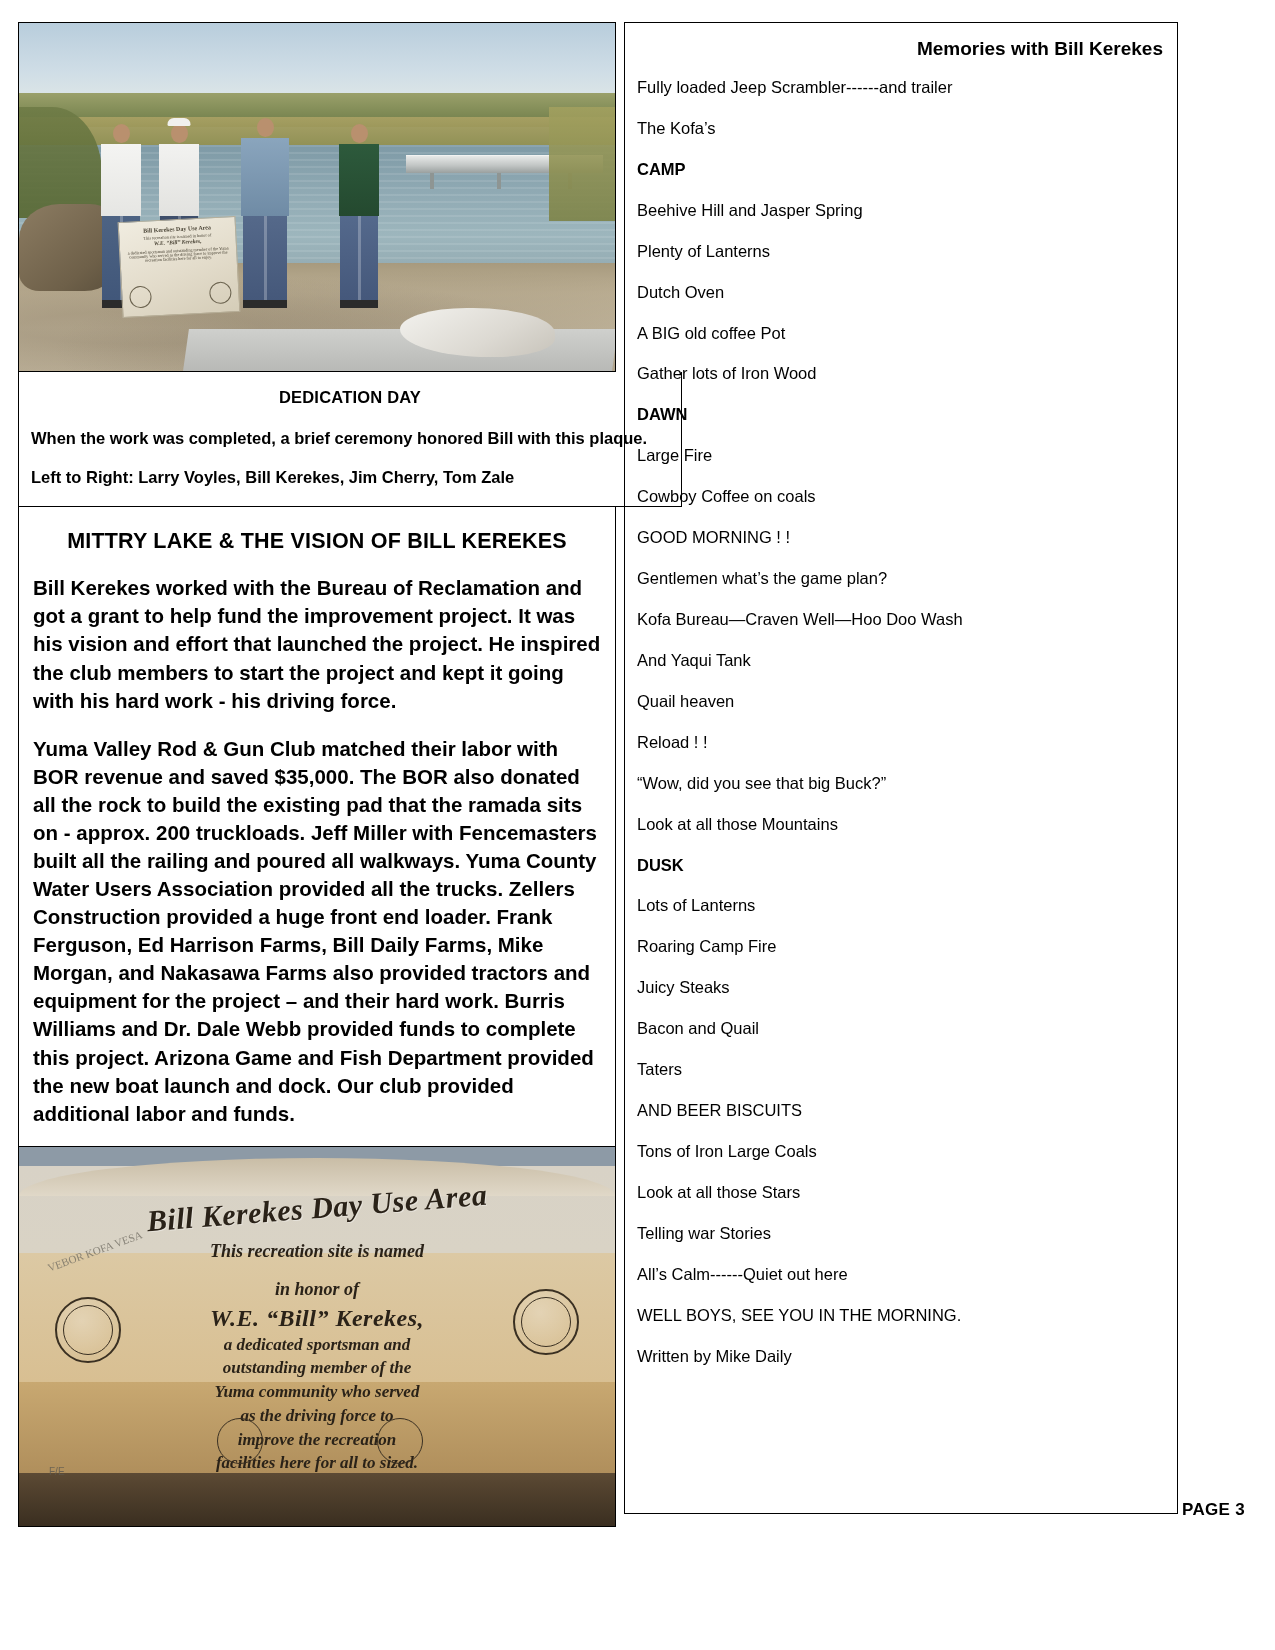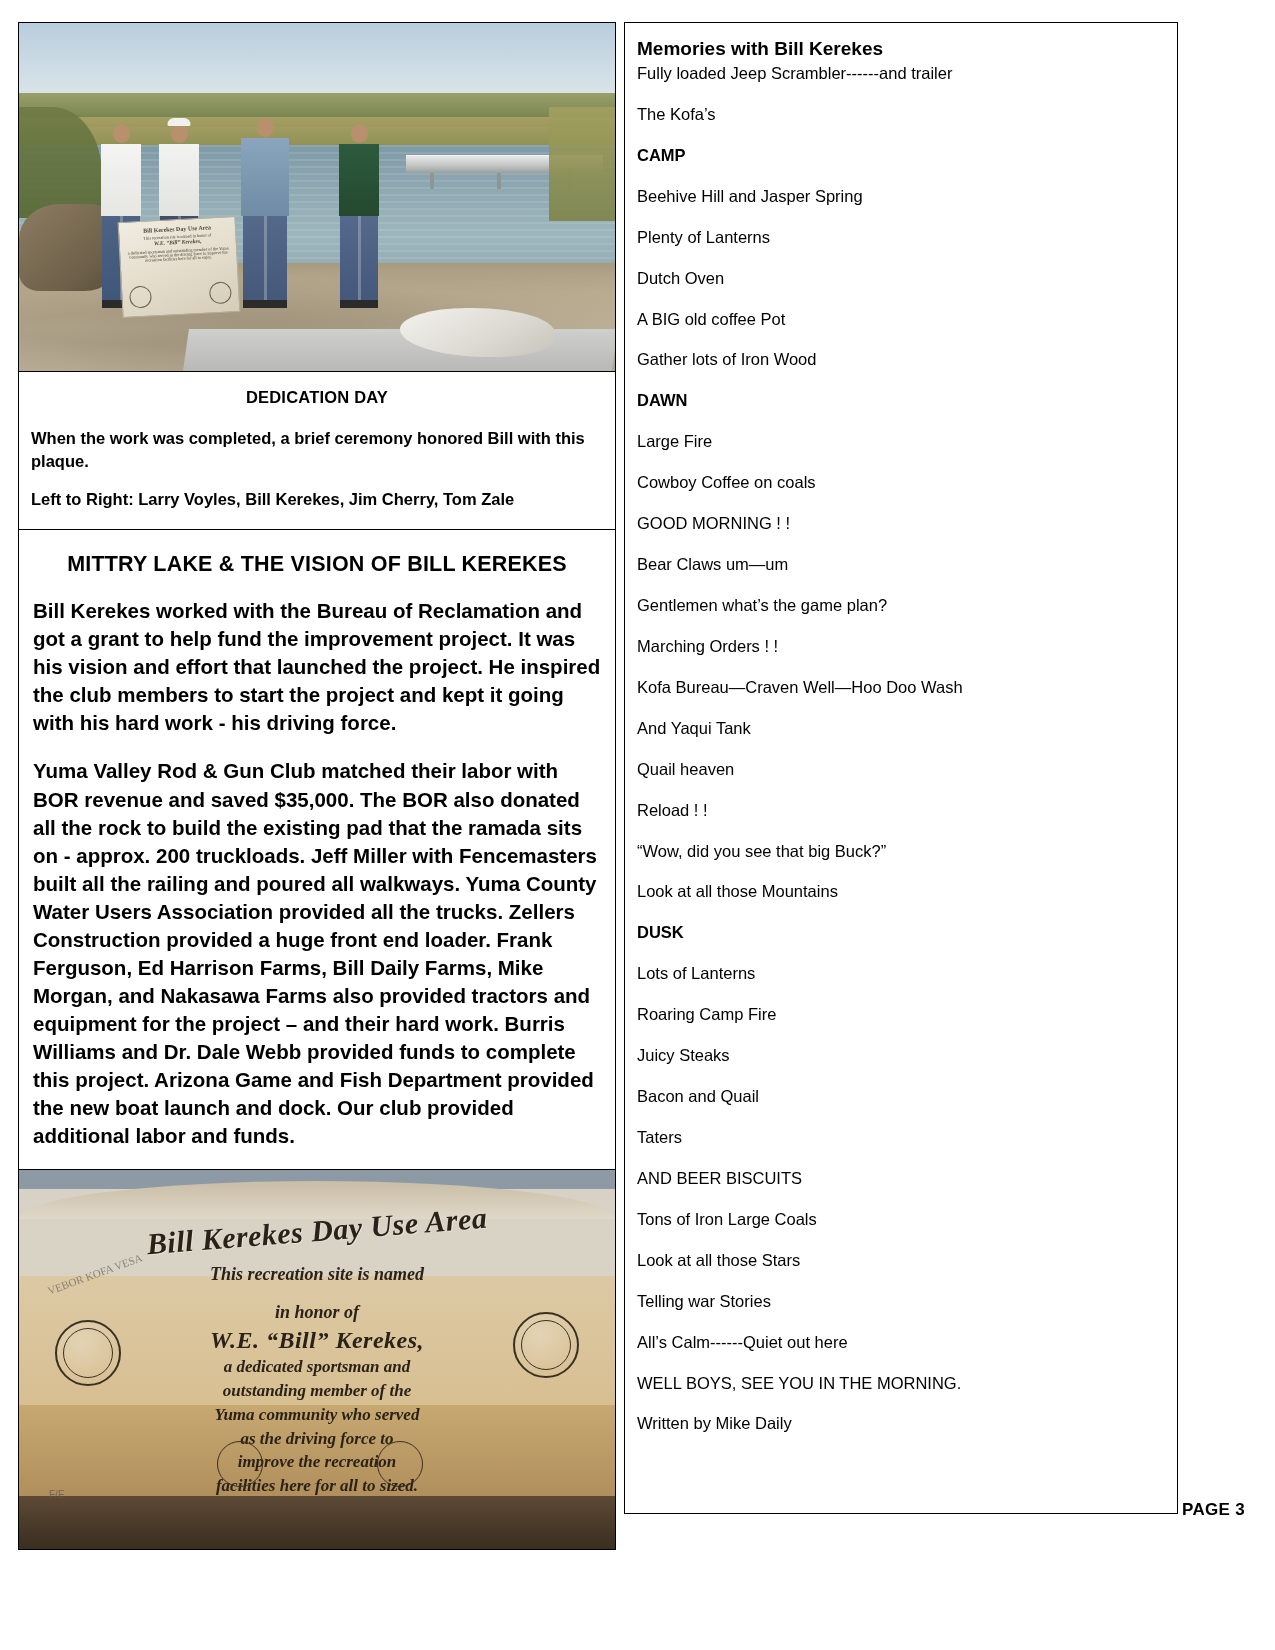--- a/index.html
+++ b/index.html
@@ -142,21 +142,21 @@
   .plaque-held .ph-name { font-size: 5.6px; font-weight: bold; font-style: italic; }
   .ph-seal {
     position: absolute; bottom: 8px; width: 22px; height: 22px;
     border: 1px solid #6b634f; border-radius: 50%;
   }
   .ph-seal.l { left: 7px; }
   .ph-seal.r { right: 7px; }
 
   
   .caption-box {
-    width: 598px;
+    width: 664px;
     border: 1px solid #000;
     border-top: none;
     padding: 14px 12px 18px 12px;
     font-weight: bold;
     font-size: 16.5px;
     line-height: 1.38;
   }
   .caption-title {
     text-align: center;
     font-size: 16.5px;
@@ -262,21 +262,22 @@
   .right-col {
     position: absolute;
     left: 624px; top: 22px;
     width: 554px; height: 1492px;
     border: 1px solid #000;
     padding: 10px 14px 10px 12px;
     overflow: hidden;
   }
   .mem-title {
     font-size: 19px; font-weight: bold;
-    margin: 5px 0 3px 0;
+    margin: 5px 0 17px 0;
+    text-align: right;
   }
   .mem-line {
     font-size: 16.5px;
     line-height: 1.25;
     margin: 0 0 20.3px 0;
     white-space: nowrap;
   }
   .mem-line.head { font-weight: bold; }
   .mem-line:last-child { margin-bottom: 0; }
 
@@ -403,23 +404,21 @@
         <div class="mem-line head">CAMP</div>
         <div class="mem-line">Beehive Hill and Jasper Spring</div>
         <div class="mem-line">Plenty of Lanterns</div>
         <div class="mem-line">Dutch Oven</div>
         <div class="mem-line">A BIG old coffee Pot</div>
         <div class="mem-line">Gather lots of Iron Wood</div>
         <div class="mem-line head">DAWN</div>
         <div class="mem-line">Large Fire</div>
         <div class="mem-line">Cowboy Coffee on coals</div>
         <div class="mem-line">GOOD MORNING ! !</div>
-        <div class="mem-line">Bear Claws um—um</div>
         <div class="mem-line">Gentlemen what’s the game plan?</div>
-        <div class="mem-line">Marching Orders ! !</div>
         <div class="mem-line">Kofa Bureau—Craven Well—Hoo Doo Wash</div>
         <div class="mem-line">And Yaqui Tank</div>
         <div class="mem-line">Quail heaven</div>
         <div class="mem-line">Reload ! !</div>
         <div class="mem-line">“Wow, did you see that big Buck?”</div>
         <div class="mem-line">Look at all those Mountains</div>
         <div class="mem-line head">DUSK</div>
         <div class="mem-line">Lots of Lanterns</div>
         <div class="mem-line">Roaring Camp Fire</div>
         <div class="mem-line">Juicy Steaks</div>

